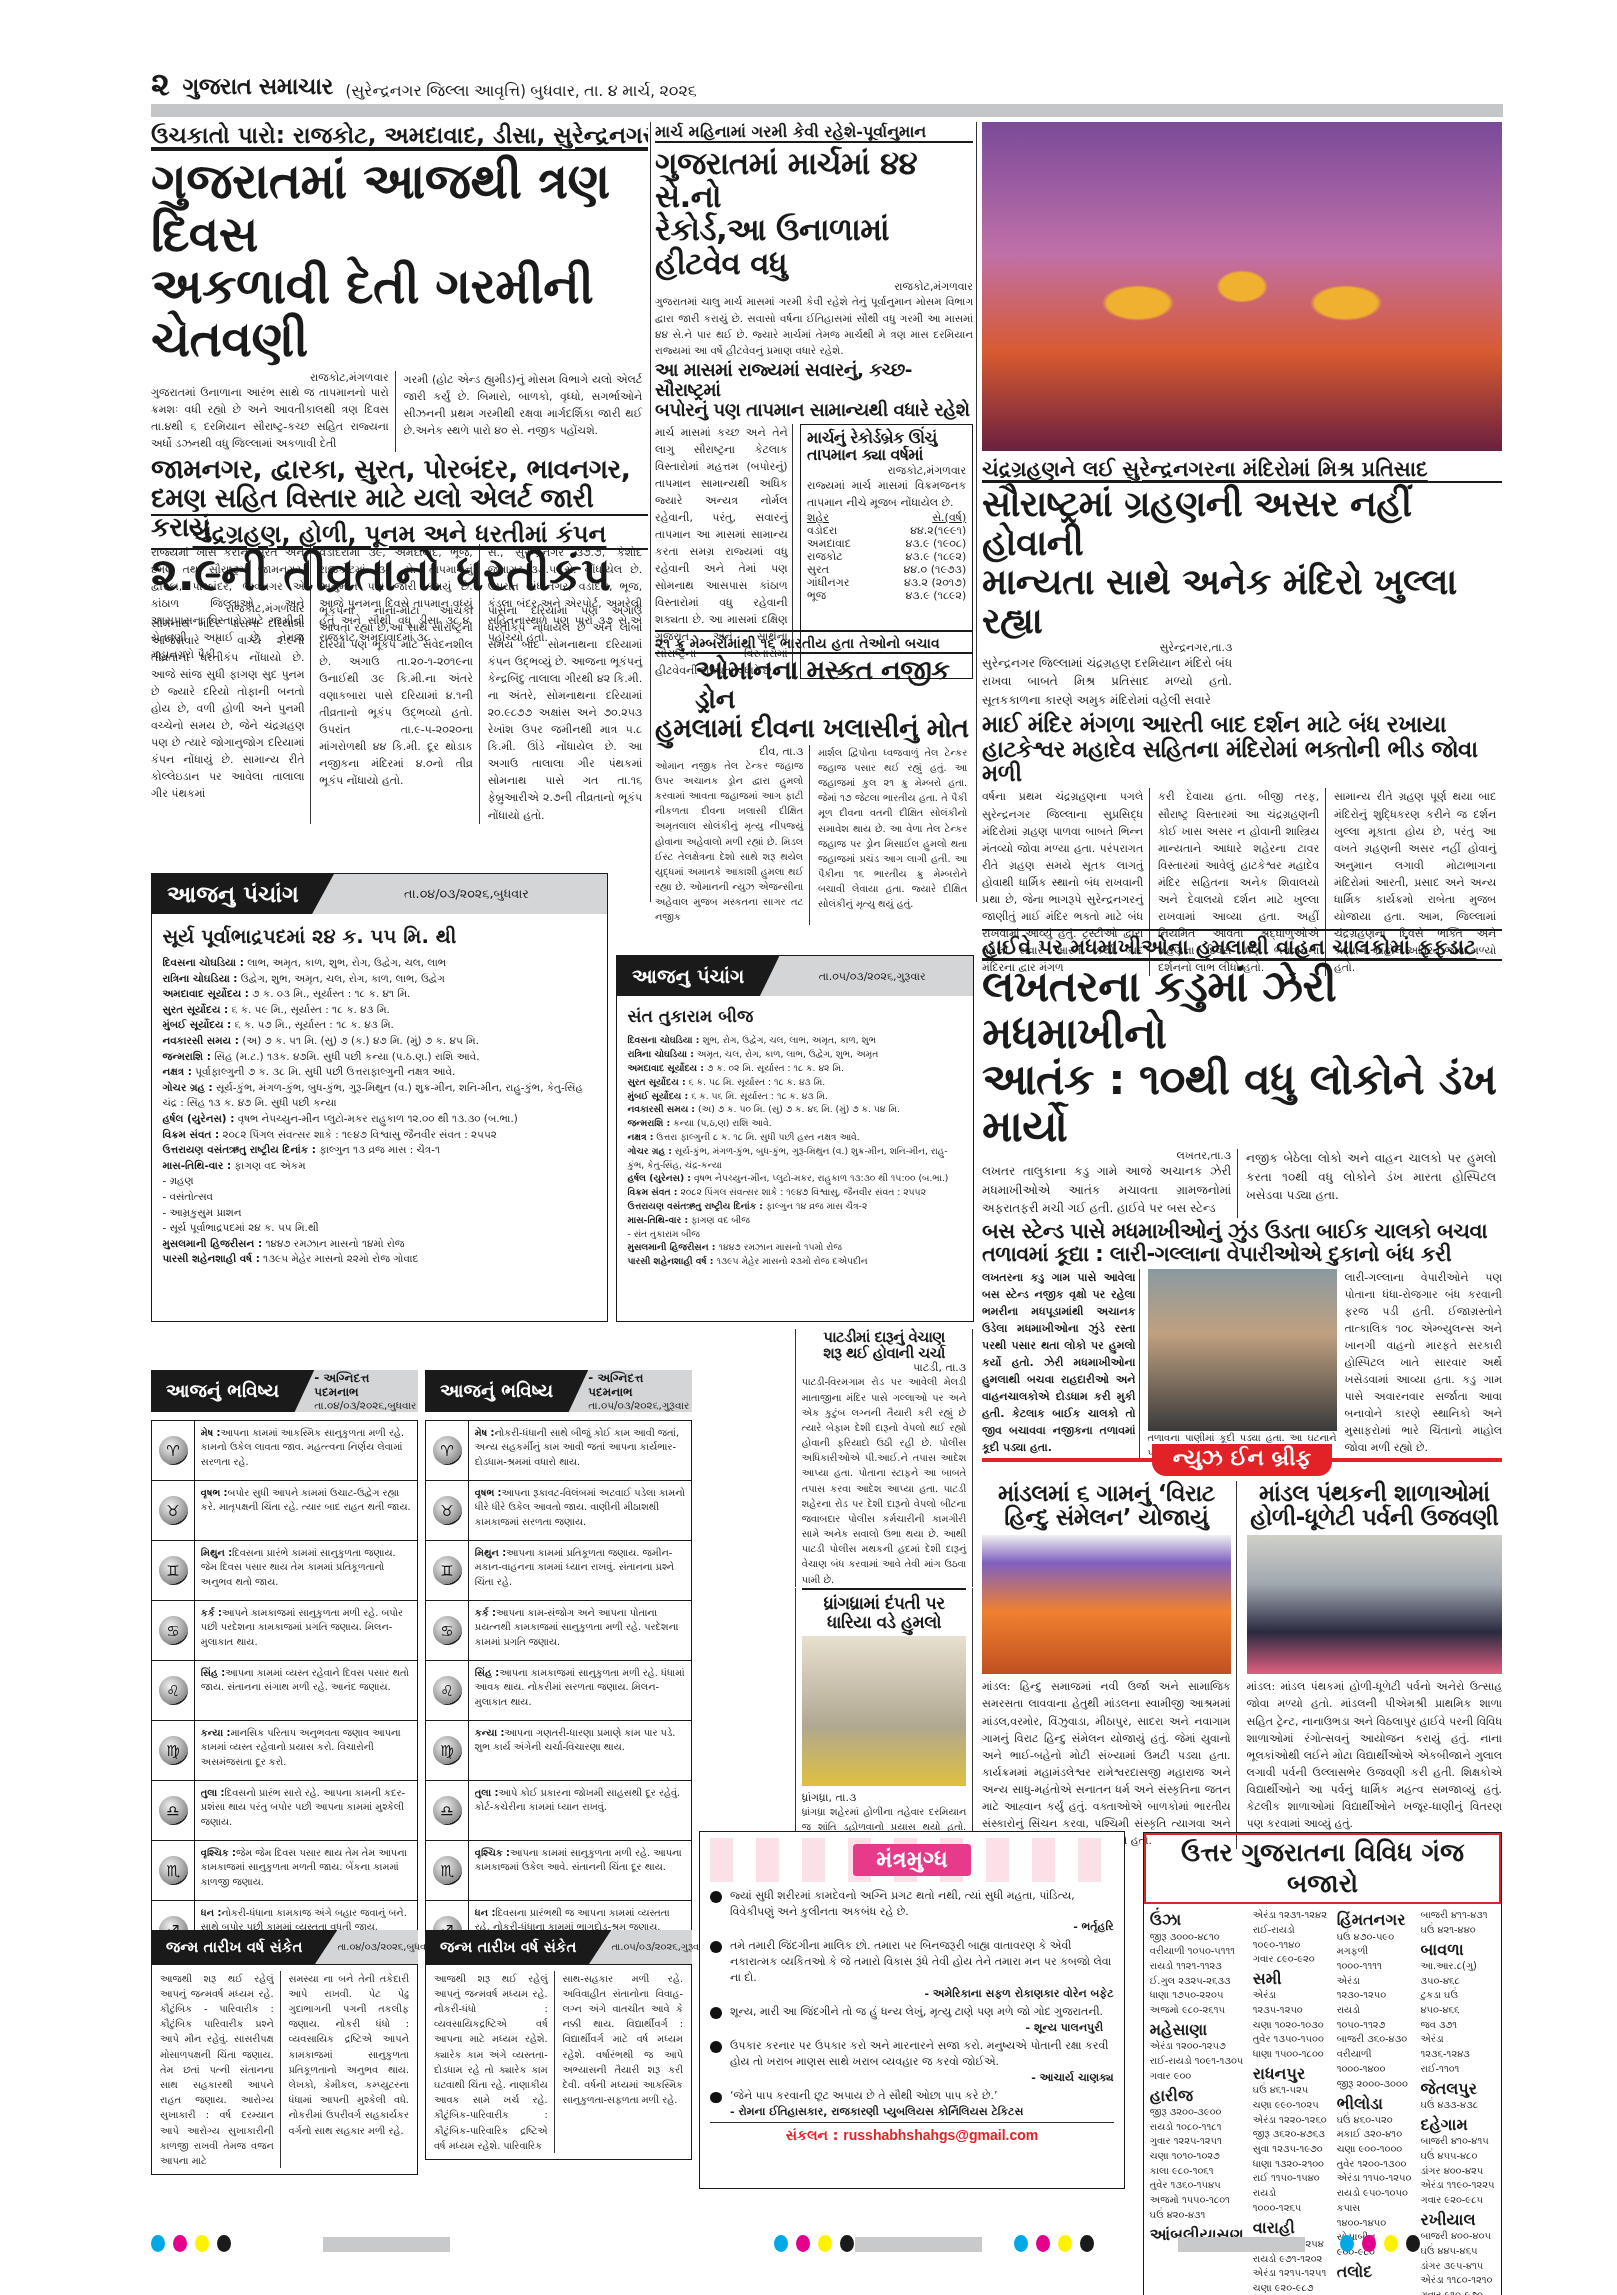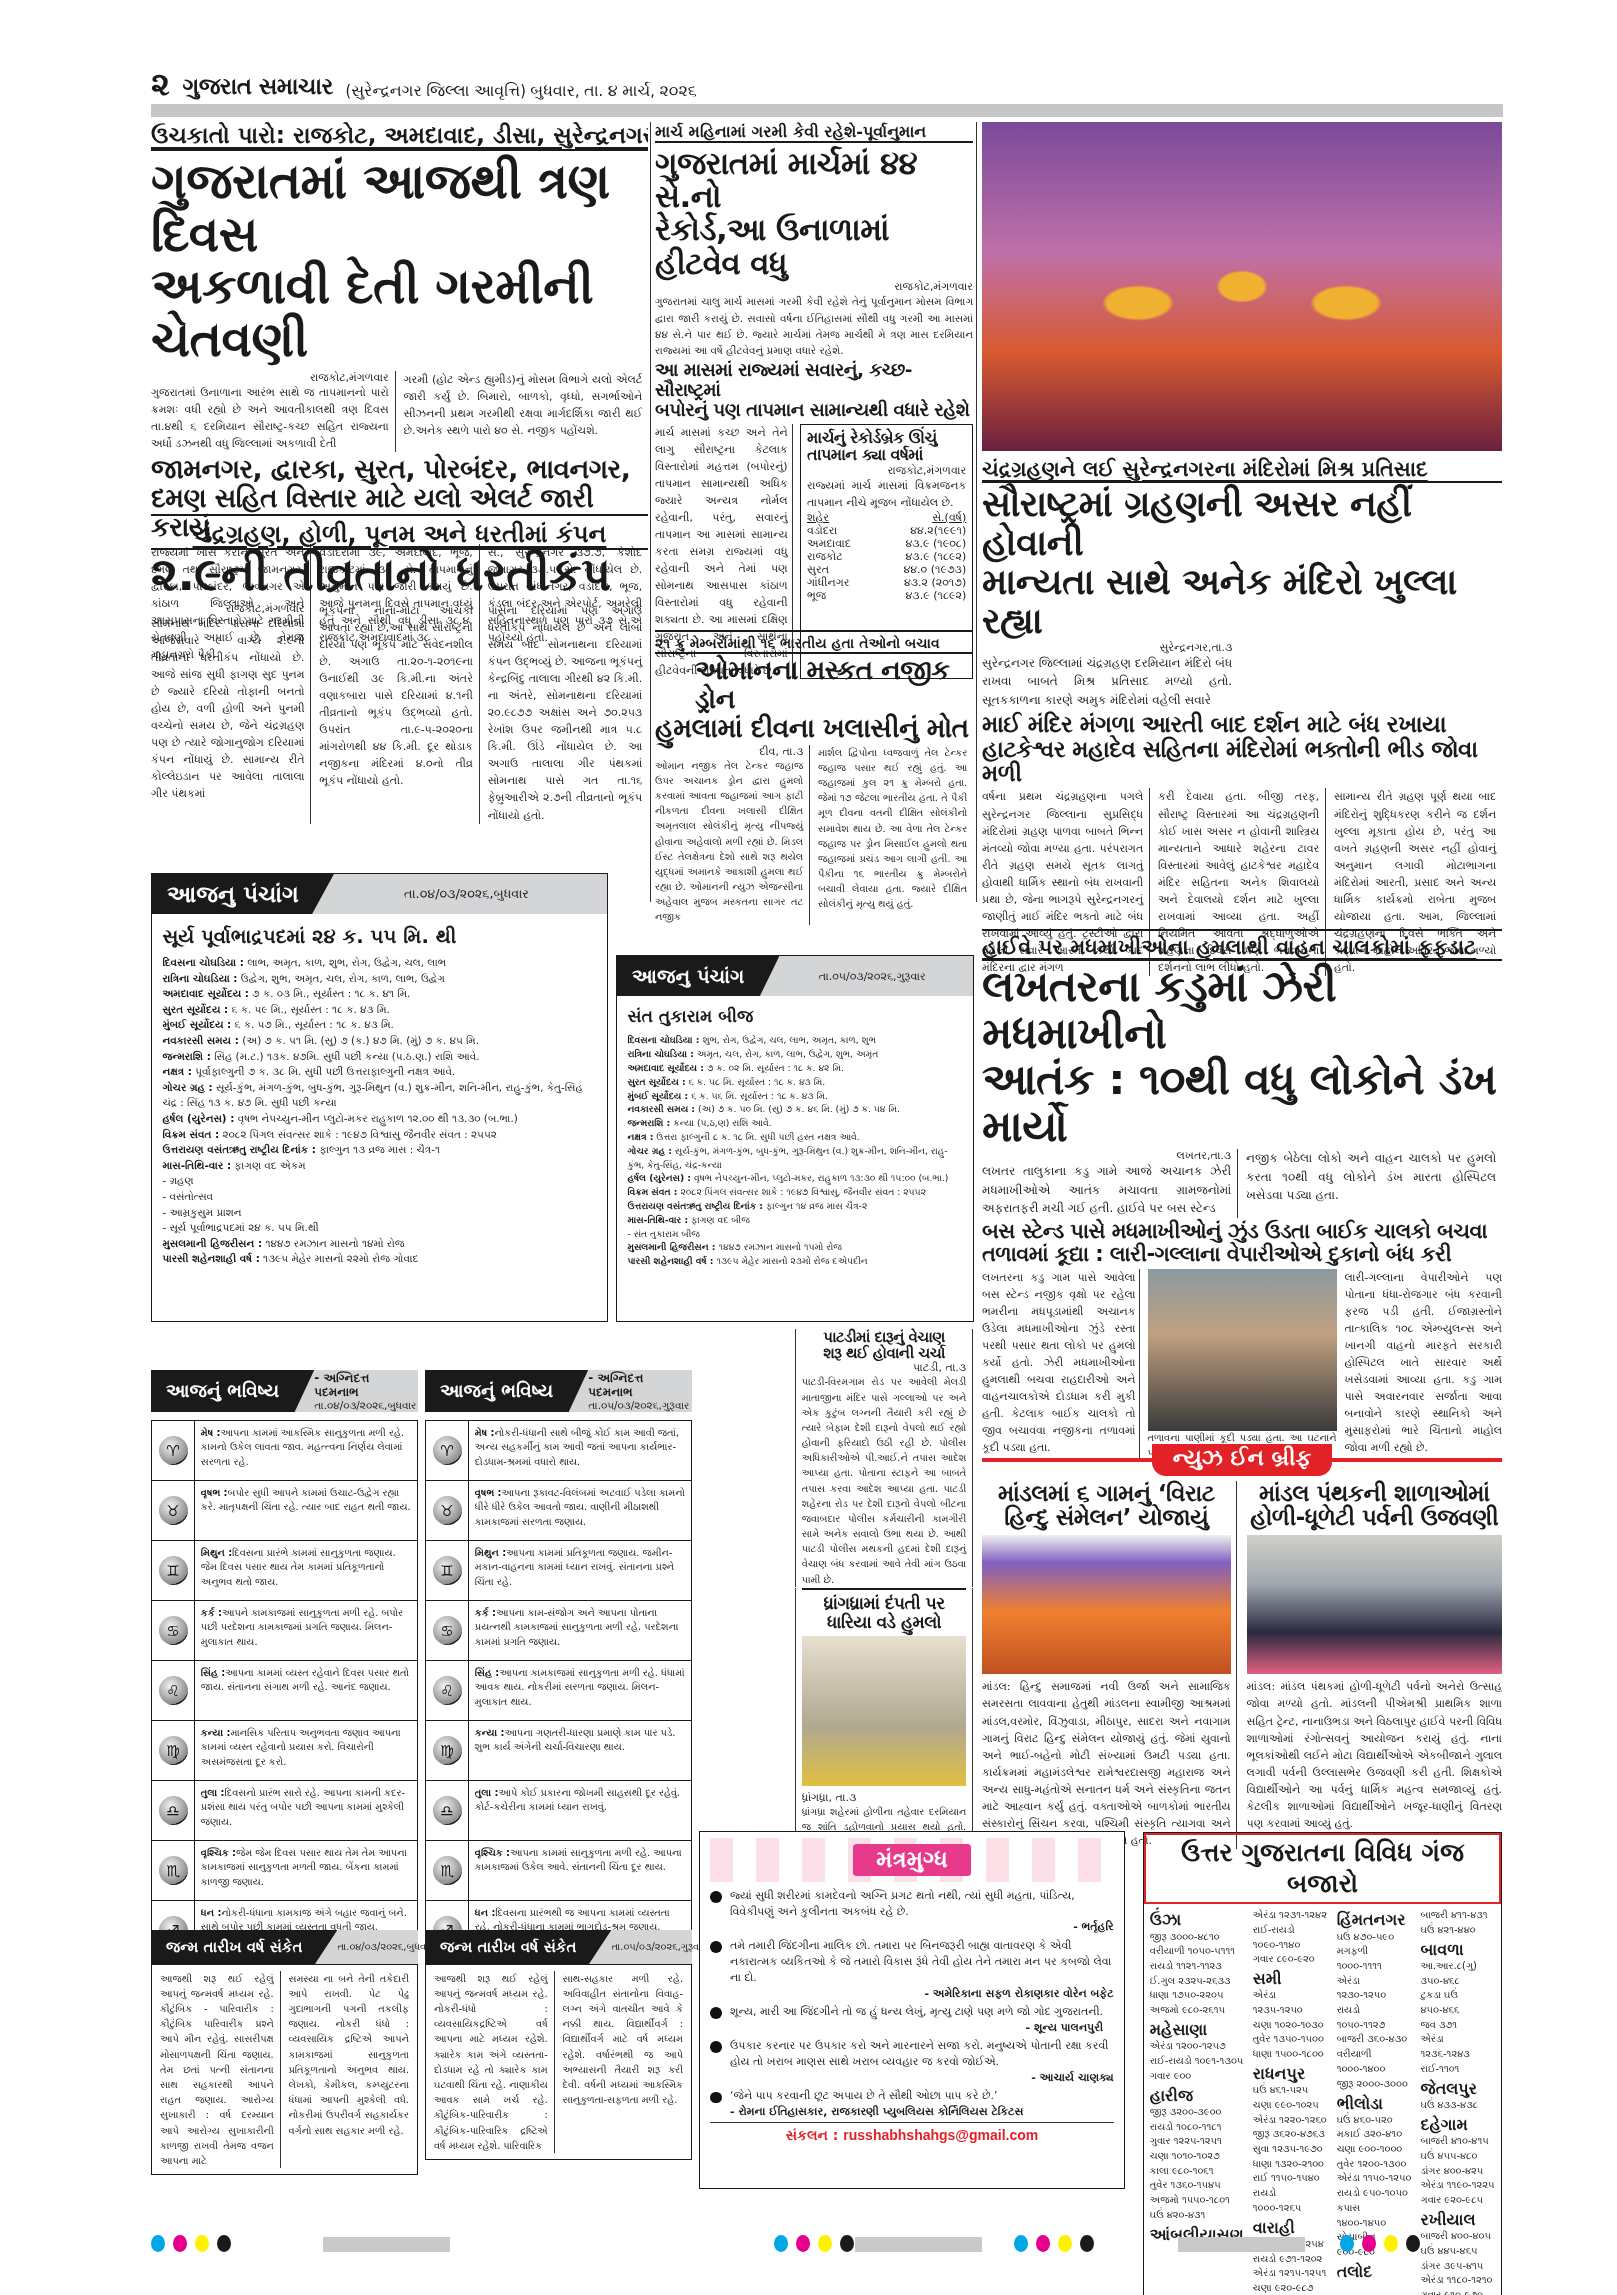--- a/index.html
+++ b/index.html
@@ -233,21 +233,21 @@
       <div class="dateline">લખતર,તા.૩</div>
       <p class="body" style="font-size:12px;">લખતર તાલુકાના કડુ ગામે આજે અચાનક ઝેરી મધમાખીઓએ આતંક મચાવતા ગ્રામજનોમાં અફરાતફરી મચી ગઈ હતી. હાઈવે પર બસ સ્ટેન્ડ</p>
     </div>
     <div>
         <p class="body" style="font-size:12px;">નજીક બેઠેલા લોકો અને વાહન ચાલકો પર હુમલો કરતા ૧૦થી વધુ લોકોને ડંખ મારતા હોસ્પિટલ ખસેડવા પડ્યા હતા.</p>
       </div>
   </div>
   <h2 class="headline" style="font-size:21px; margin-top:2.3px;">બસ સ્ટેન્ડ પાસે મધમાખીઓનું ઝુંડ ઉડતા બાઈક ચાલકો બચવા</h2>
   <h2 class="headline" style="font-size:21px;">તળાવમાં કૂદ્યા : લારી-ગલ્લાના વેપારીઓએ દુકાનો બંધ કરી</h2>
   <div style="display:grid; grid-template-columns: 1fr 1.2fr 1fr; gap:8px; margin-top:3.5px;">
-    <p class="body" style="border-right:0.6px solid #333; padding-right:3px;">લખતરના કડુ ગામ પાસે આવેલા બસ સ્ટેન્ડ નજીક વૃક્ષો પર રહેલા ભમરીના મધપૂડામાંથી અચાનક ઉડેલા મધમાખીઓના ઝુંડે રસ્તા પરથી પસાર થતા લોકો પર હુમલો કર્યો હતો. ઝેરી મધમાખીઓના હુમલાથી બચવા રાહદારીઓ અને વાહનચાલકોએ દોડધામ કરી મુકી હતી. કેટલાક બાઈક ચાલકો તો જીવ બચાવવા નજીકના તળાવમાં કૂદી પડ્યા હતા.</p>
+    <p class="body" style="border-right:0.6px solid #333; padding-right:3px;font-weight:bold;">લખતરના કડુ ગામ પાસે આવેલા બસ સ્ટેન્ડ નજીક વૃક્ષો પર રહેલા ભમરીના મધપૂડામાંથી અચાનક ઉડેલા મધમાખીઓના ઝુંડે રસ્તા પરથી પસાર થતા લોકો પર હુમલો કર્યો હતો. ઝેરી મધમાખીઓના હુમલાથી બચવા રાહદારીઓ અને વાહનચાલકોએ દોડધામ કરી મુકી હતી. કેટલાક બાઈક ચાલકો તો જીવ બચાવવા નજીકના તળાવમાં કૂદી પડ્યા હતા.</p>
     <div>
       <div class="photo photo-person" style="height:162px;"></div>
       <p class="caption">તળાવના પાણીમાં કૂદી પડ્યા હતા. આ ઘટનાને પગલે આસપાસના</p>
     </div>
     <p class="body">લારી-ગલ્લાના વેપારીઓને પણ પોતાના ધંધા-રોજગાર બંધ કરવાની ફરજ પડી હતી. ઈજાગ્રસ્તોને તાત્કાલિક ૧૦૮ એમ્બ્યુલન્સ અને ખાનગી વાહનો મારફતે સરકારી હોસ્પિટલ ખાતે સારવાર અર્થે ખસેડવામાં આવ્યા હતા. કડુ ગામ પાસે અવારનવાર સર્જાતા આવા બનાવોને કારણે સ્થાનિકો અને મુસાફરોમાં ભારે ચિંતાનો માહોલ જોવા મળી રહ્યો છે.</p>
   </div>
 </article>
 
 <section class="abs boxed" style="left:151px; top:873px; width:457px; height:449px;">
   <div class="section-head">

